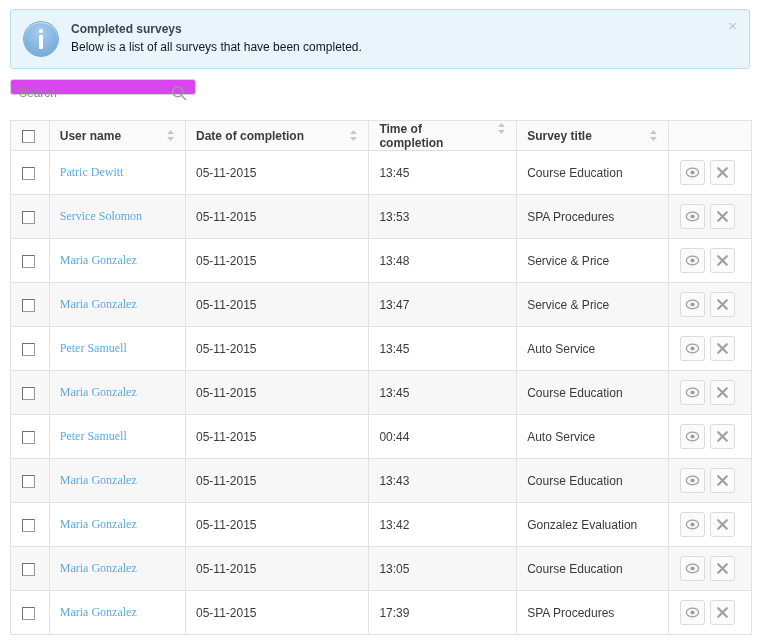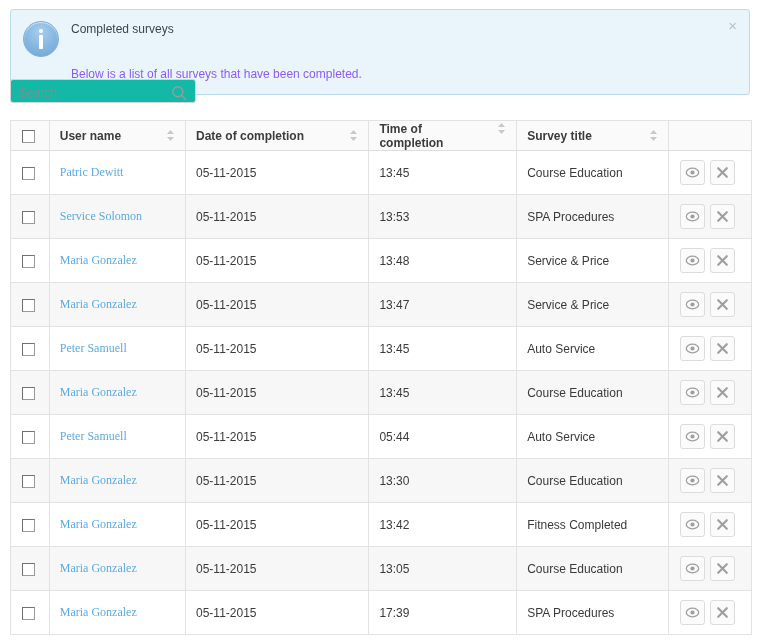--- a/index.html
+++ b/index.html
@@ -63,29 +63,28 @@
     height: 14px;
     border-radius: 1px;
     background: #ffffff;
   }
   .banner-text {
     margin-left: 12px;
     padding-top: 1px;
   }
   .banner-title {
     font-size: 12px;
-    font-weight: normal;
+    font-weight: bold;
     color: #3d4450;
     line-height: 17px;
   }
   .banner-desc {
     font-size: 12px;
-    color: #8b5cf6;
+    color: #0f172a;
     line-height: 18px;
-    margin-top: 27px;
   }
   .banner-close {
     position: absolute;
     right: 9px;
     top: 6px;
     font-size: 15px;
     line-height: 15px;
     color: #b6c2ca;
     font-family: "Liberation Sans", sans-serif;
     cursor: pointer;
@@ -93,25 +92,25 @@
     border: none;
     padding: 2px 3px;
   }
 
   
   .search-wrap {
     position: absolute;
     left: 10px;
     top: 79px;
     width: 186px;
-    height: 24px;
+    height: 16px;
     box-sizing: border-box;
     border: 1px solid #d5d5d5;
     border-radius: 3px;
-    background: #14b8a6;
+    background: #d946ef;
   }
   .search-input {
     position: absolute;
     left: 0; top: 0;
     width: 158px;
     height: 26px;
     box-sizing: border-box;
     border: none;
     outline: none;
     background: transparent;
@@ -464,21 +463,21 @@
                 </svg>
               </span>
             </button>
           </div>
         </td>
       </tr>
       <tr class="odd">
         <td class="col-check"><input type="checkbox" class="cbox" style=""></td>
         <td class="col-name"><a class="name-link">Peter Samuell</a></td>
         <td class="col-date">05-11-2015</td>
-        <td class="col-time">05:44</td>
+        <td class="col-time">00:44</td>
         <td class="col-title">Auto Service</td>
         <td class="col-act actions-cell">
           <div class="actions">
             <button class="act-btn">
               <span>
                 <svg width="15" height="15" viewBox="0 0 15 15">
                   <ellipse cx="7.5" cy="7.5" rx="6.2" ry="4.3" fill="none" stroke="#9e9e9e" stroke-width="1.2"></ellipse>
                   <circle cx="7.5" cy="7.5" r="2.1" fill="#9e9e9e"></circle>
                 </svg>
               </span>
@@ -491,21 +490,21 @@
                 </svg>
               </span>
             </button>
           </div>
         </td>
       </tr>
       <tr class="even">
         <td class="col-check"><input type="checkbox" class="cbox" style=""></td>
         <td class="col-name"><a class="name-link">Maria Gonzalez</a></td>
         <td class="col-date">05-11-2015</td>
-        <td class="col-time">13:30</td>
+        <td class="col-time">13:43</td>
         <td class="col-title">Course Education</td>
         <td class="col-act actions-cell">
           <div class="actions">
             <button class="act-btn">
               <span>
                 <svg width="15" height="15" viewBox="0 0 15 15">
                   <ellipse cx="7.5" cy="7.5" rx="6.2" ry="4.3" fill="none" stroke="#9e9e9e" stroke-width="1.2"></ellipse>
                   <circle cx="7.5" cy="7.5" r="2.1" fill="#9e9e9e"></circle>
                 </svg>
               </span>
@@ -519,21 +518,21 @@
               </span>
             </button>
           </div>
         </td>
       </tr>
       <tr class="odd">
         <td class="col-check"><input type="checkbox" class="cbox" style=""></td>
         <td class="col-name"><a class="name-link">Maria Gonzalez</a></td>
         <td class="col-date">05-11-2015</td>
         <td class="col-time">13:42</td>
-        <td class="col-title">Fitness Completed</td>
+        <td class="col-title">Gonzalez Evaluation</td>
         <td class="col-act actions-cell">
           <div class="actions">
             <button class="act-btn">
               <span>
                 <svg width="15" height="15" viewBox="0 0 15 15">
                   <ellipse cx="7.5" cy="7.5" rx="6.2" ry="4.3" fill="none" stroke="#9e9e9e" stroke-width="1.2"></ellipse>
                   <circle cx="7.5" cy="7.5" r="2.1" fill="#9e9e9e"></circle>
                 </svg>
               </span>
             </button>

